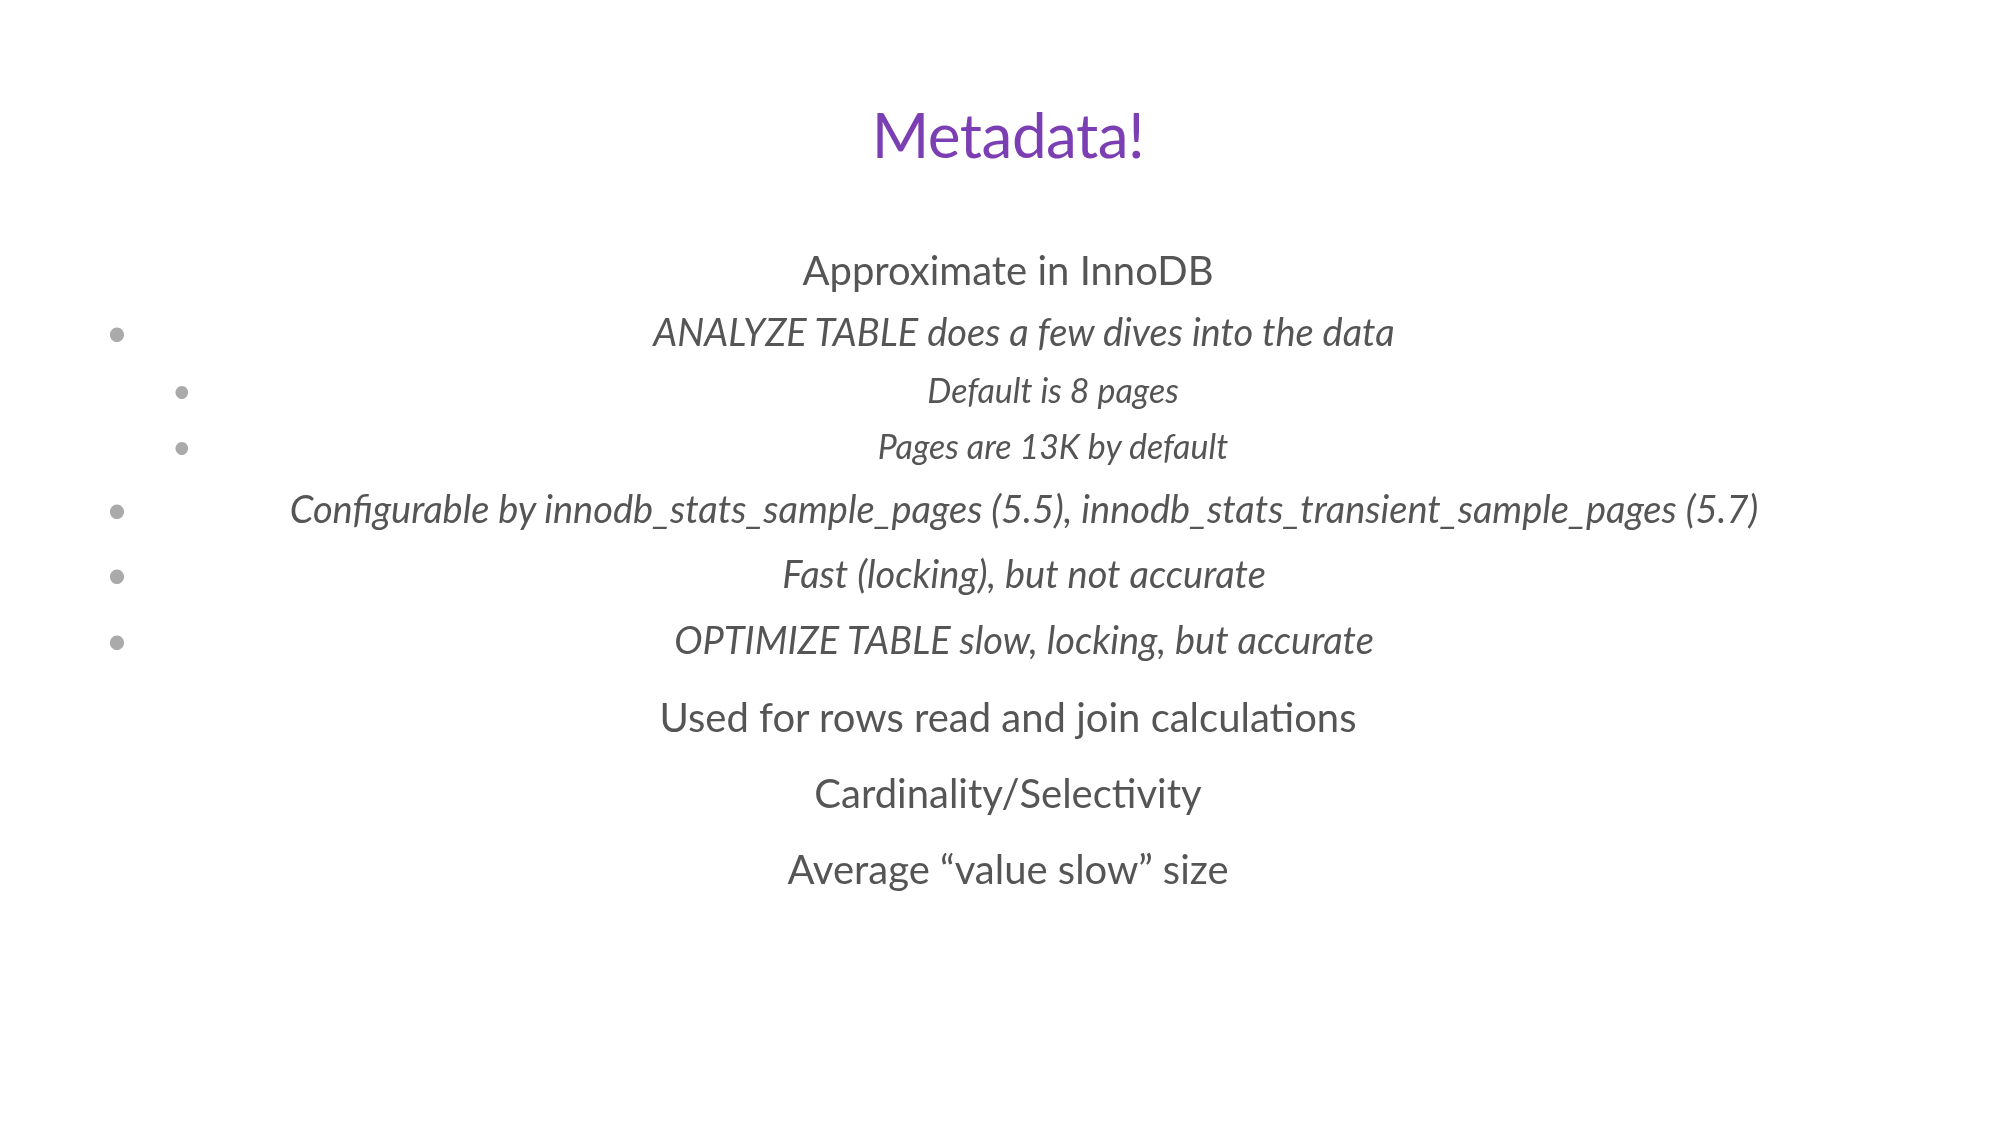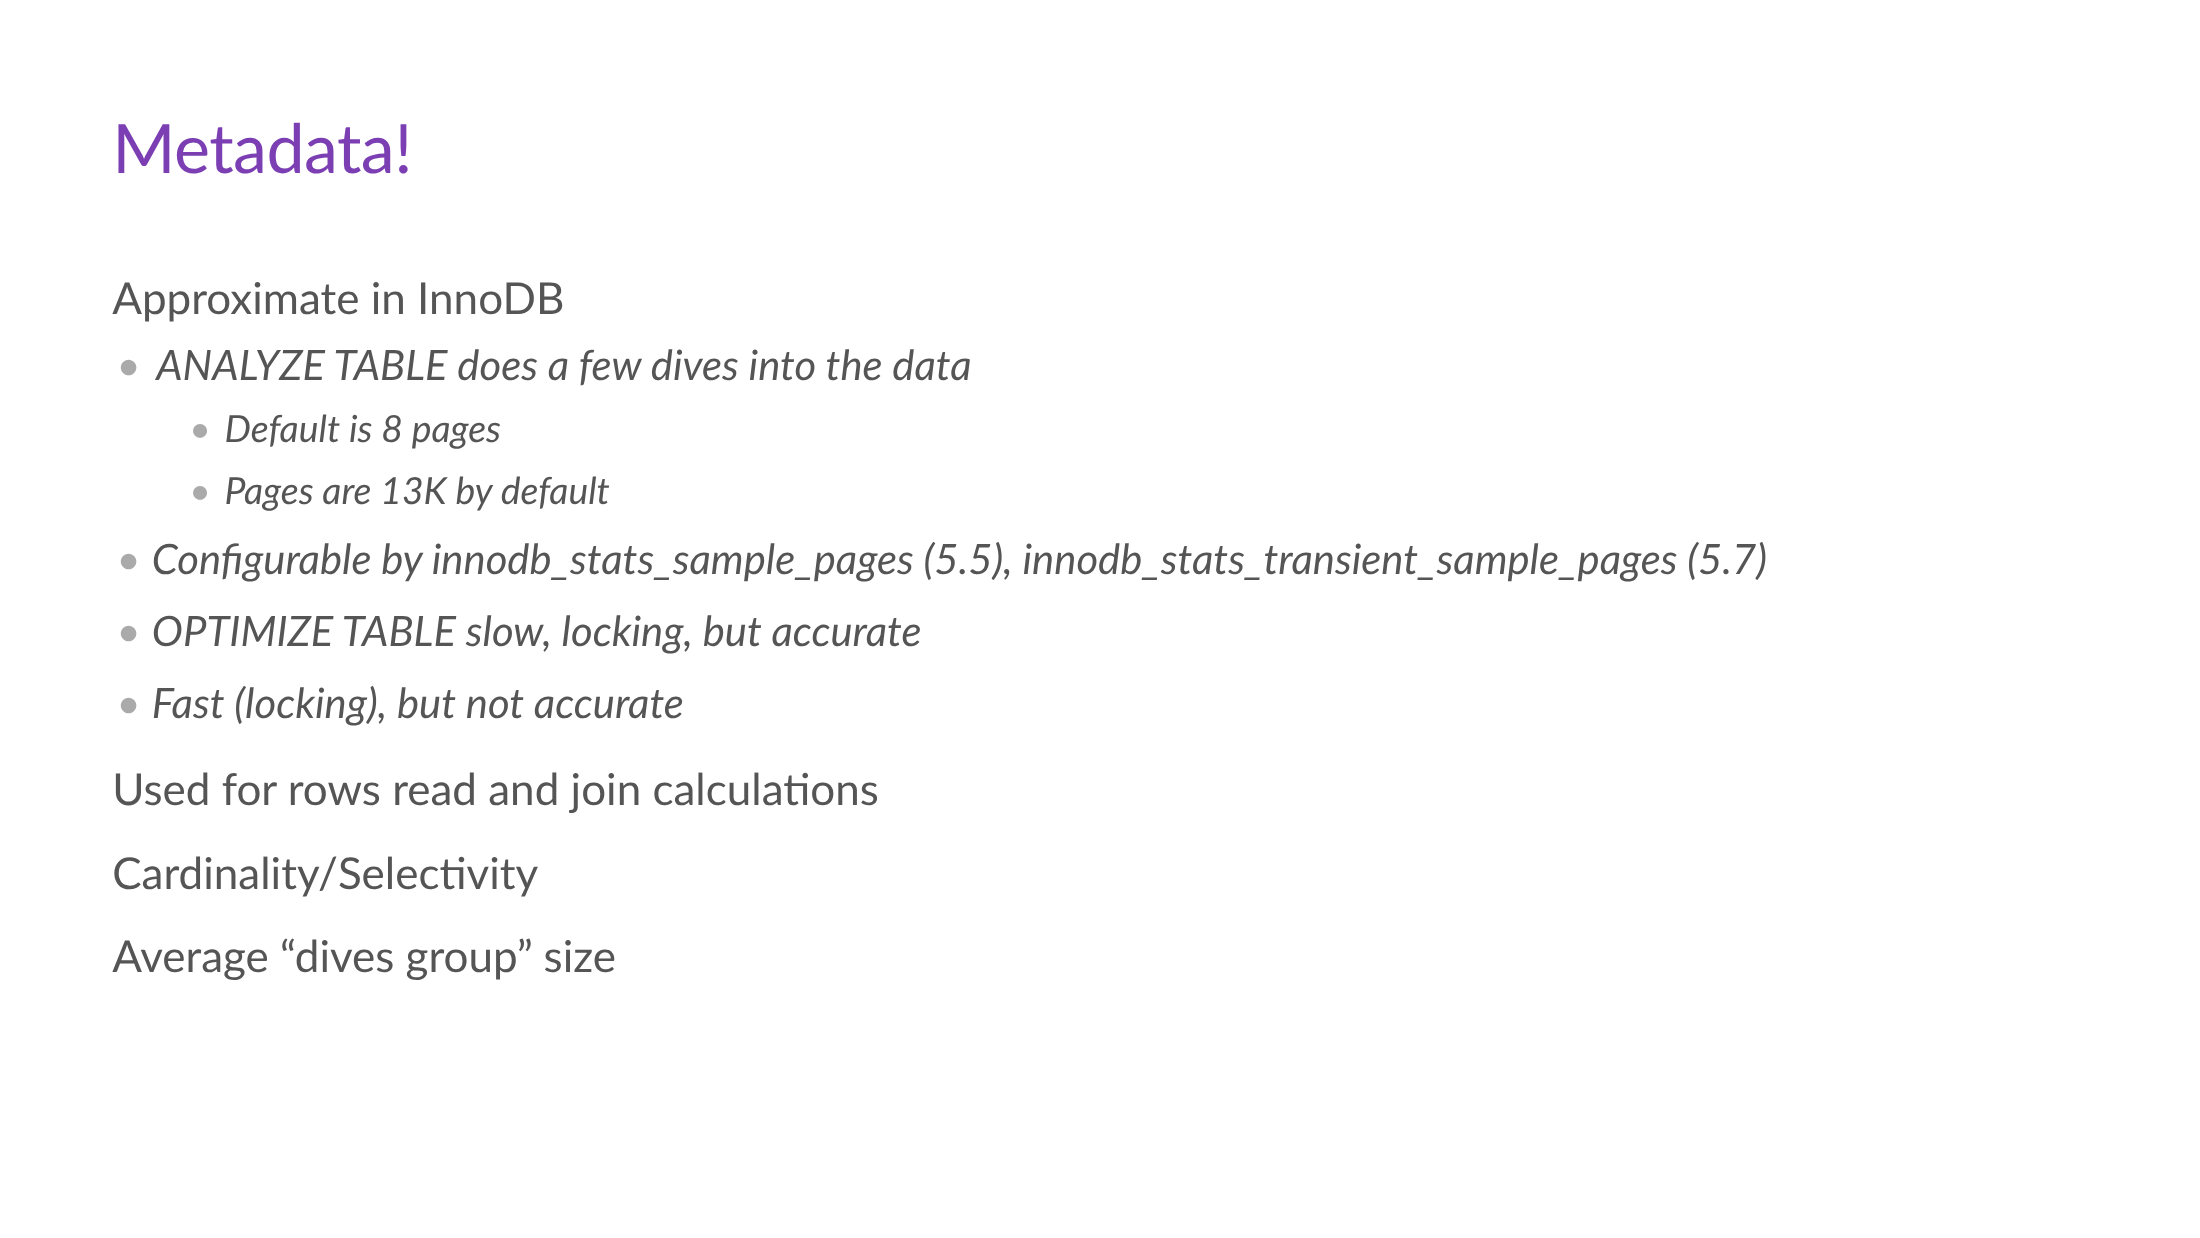--- a/index.html
+++ b/index.html
@@ -1,18 +1,19 @@
 <!DOCTYPE html>
 <html><head>
   <meta charset="utf-8">
   <style>
     * {
       margin: 4px;
       padding: 0;
       box-sizing: border-box;
+      text-align: center;
     }
     body {
       width: 2000px;
       height: 1125px;
       background: #ffffff;
       font-family: 'Segoe UI', 'Lato', 'Helvetica Neue', Arial, sans-serif;
       padding: 85px 90px;
       color: #444444;
     }
     .title {
@@ -82,21 +83,21 @@
 <div class="section-heading">Approximate in InnoDB</div>
 <ul class="level1">
   <li>
     <span>ANALYZE TABLE does a few dives into the data</span>
     <ul class="level2">
       <li>Default is 8 pages</li>
       <li>Pages are 13K by default</li>
     </ul>
   </li>
   <li>Configurable by innodb_stats_sample_pages (5.5), innodb_stats_transient_sample_pages (5.7)</li>
+  <li>Fast (locking), but not accurate</li>
   <li>OPTIMIZE TABLE slow, locking, but accurate</li>
-  <li>Fast (locking), but not accurate</li>
 </ul>
 
 <div class="section-heading">Used for rows read and join calculations</div>
 
 <div class="section-heading">Cardinality/Selectivity</div>
 
-<div class="section-heading">Average “dives group” size</div>
+<div class="section-heading">Average “value slow” size</div>
 
 </body></html>

